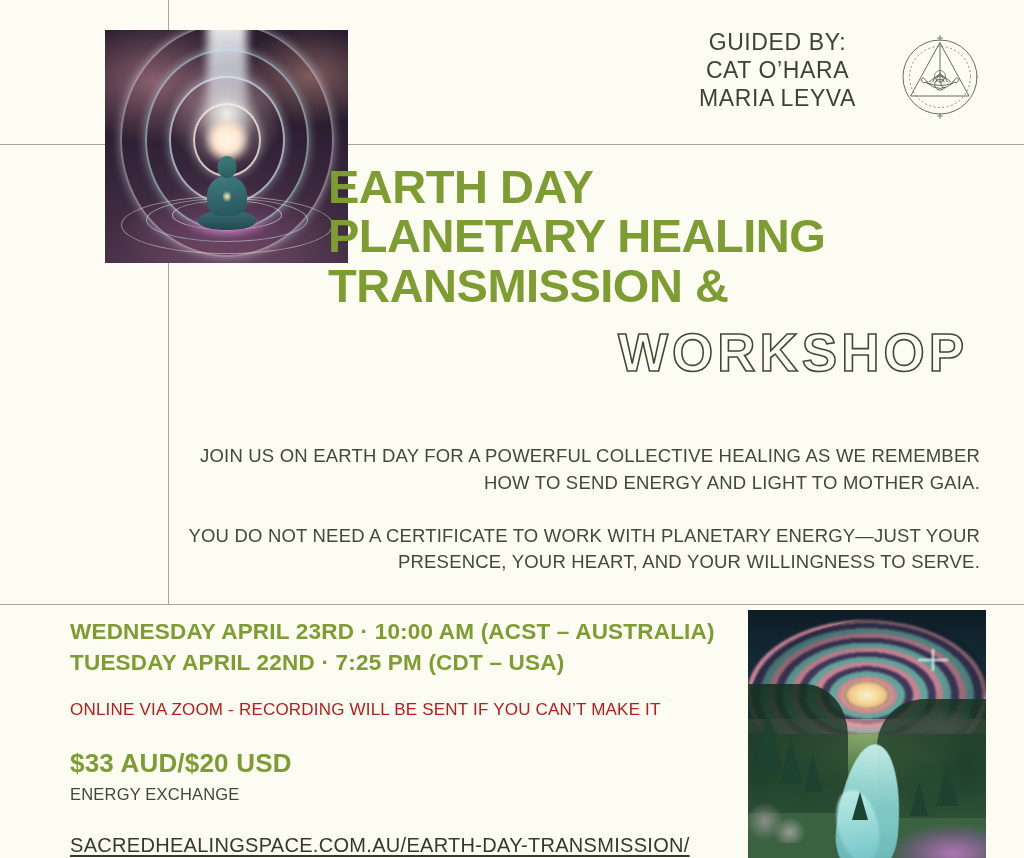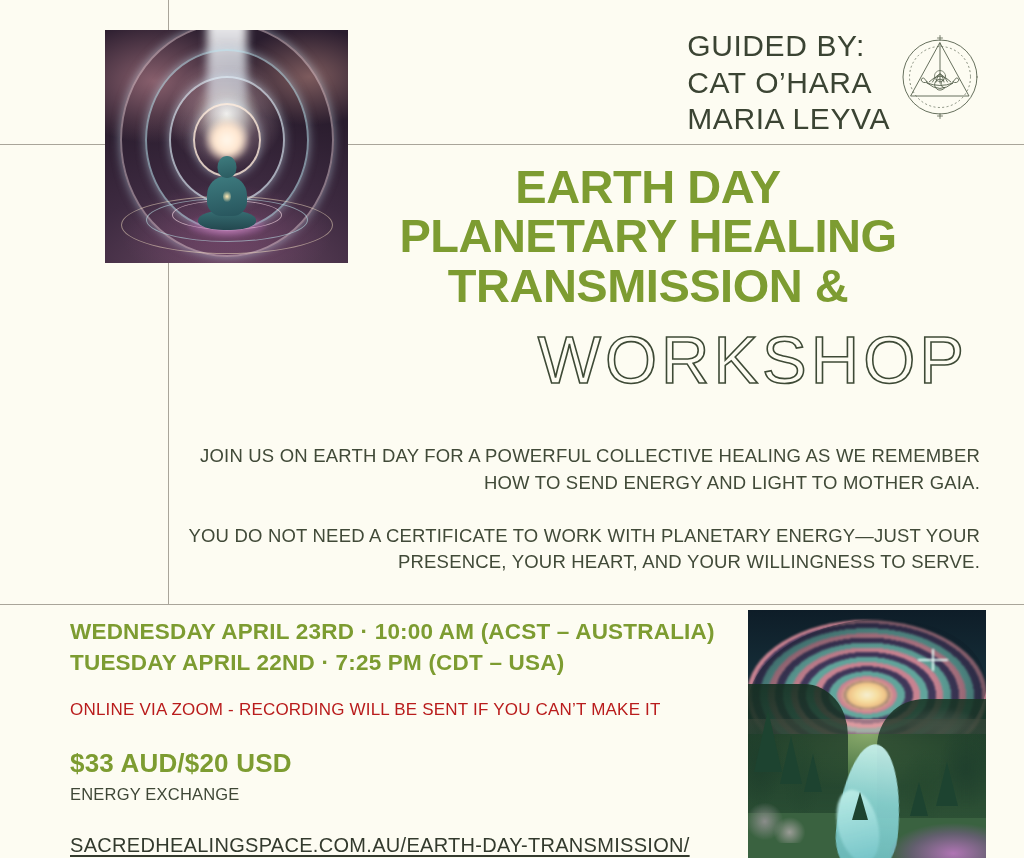--- a/index.html
+++ b/index.html
@@ -337,60 +337,60 @@
     left: 50%; top: 50%;
     background: rgba(230,255,250,0.95);
     filter: blur(0.8px);
   }
   .art-landscape .sparkle::before { width: 30px; height: 2px; transform: translate(-50%,-50%); }
   .art-landscape .sparkle::after  { width: 2px; height: 22px; transform: translate(-50%,-50%); }
 
   
   .guided {
     position: absolute;
-    right: 134px;
+    right: 168px;
     top: 28px;
-    text-align: left;
+    text-align: center;
     color: #3b4433;
-    font-size: 30px;
+    font-size: 23px;
     line-height: 1.22;
     letter-spacing: 0.6px;
     font-weight: 400;
   }
 
   .logo-mark {
     position: absolute;
     right: 33px;
     top: 26px;
     width: 102px;
     height: 102px;
   }
 
   
   .headline {
     position: absolute;
     right: 56px;
     top: 162px;
     width: 640px;
-    text-align: center;
+    text-align: left;
     color: #7d9c31;
     font-size: 47px;
     font-weight: 700;
     line-height: 1.05;
     letter-spacing: -0.5px;
   }
 
   .workshop {
     position: absolute;
     right: 56px;
     top: 326px;
     width: 640px;
     text-align: right;
-    font-size: 67px;
-    font-weight: 400;
+    font-size: 53px;
+    font-weight: 700;
     letter-spacing: 4px;
     line-height: 1;
     color: transparent;
     -webkit-text-stroke: 1.6px #3e4a36;
     text-shadow: none;
   }
 
   
   .blurb {
     position: absolute;

